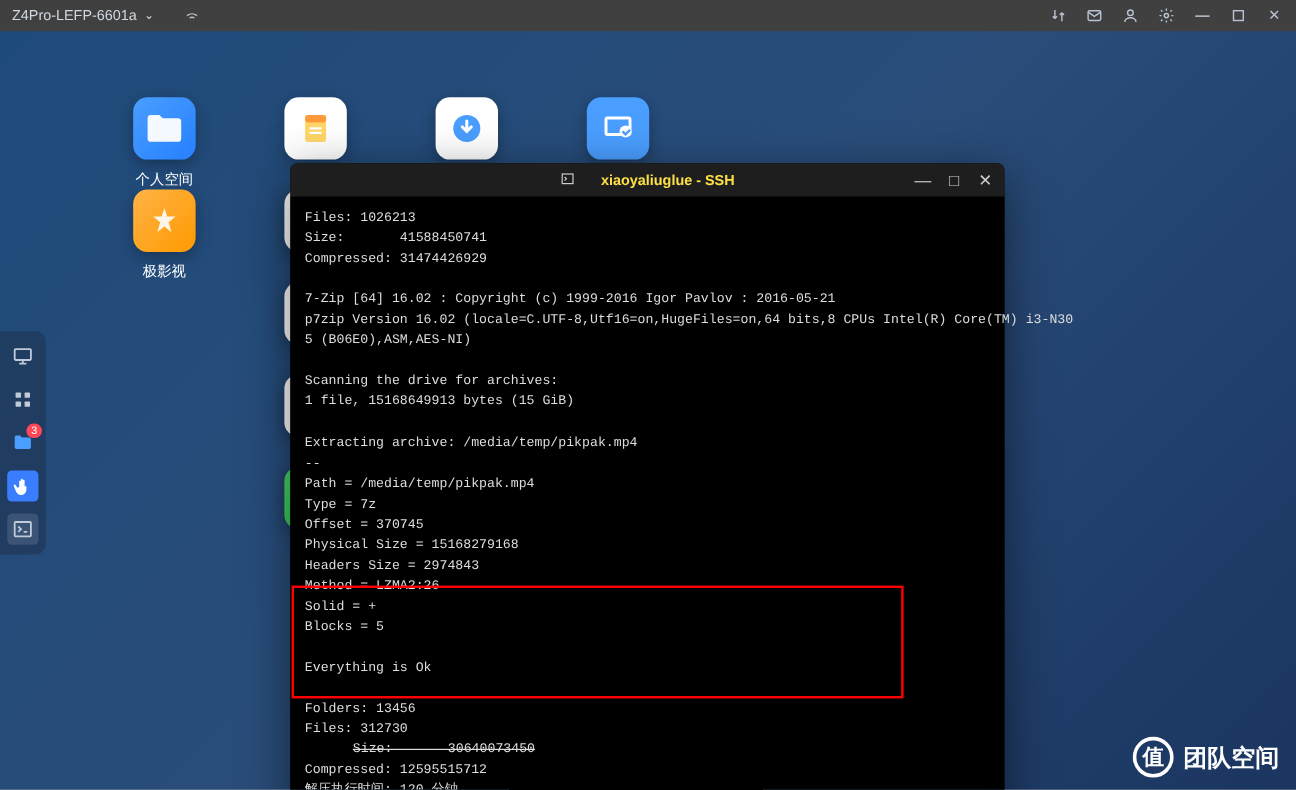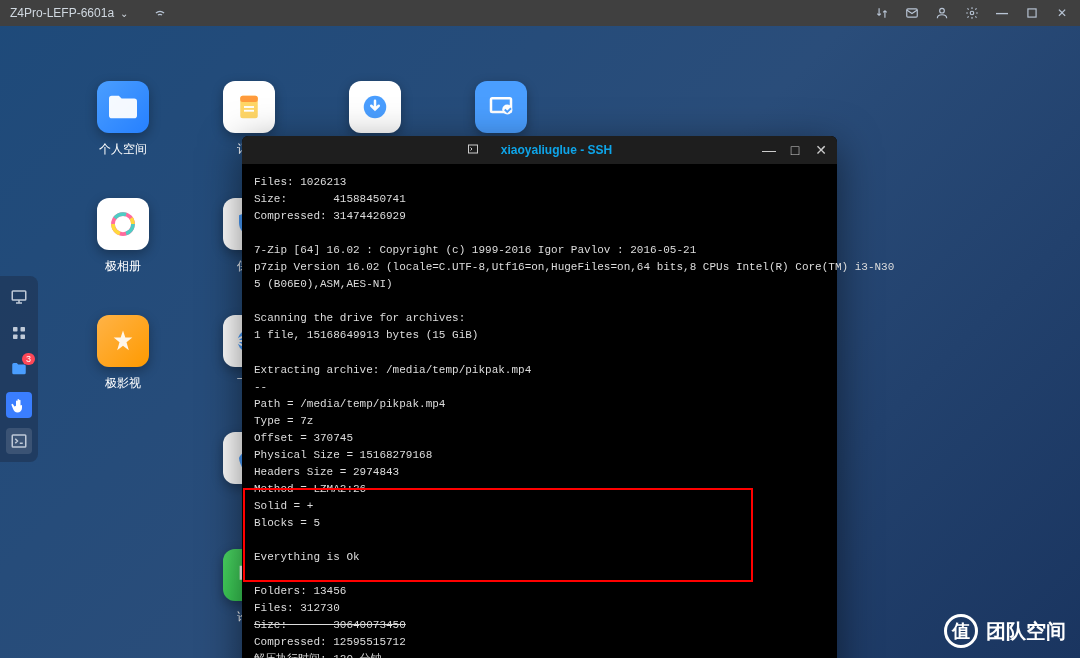--- a/index.html
+++ b/index.html
@@ -17,22 +17,22 @@
     .topbar-title { display: flex; align-items: center; gap: 6px; }
     .topbar-right { margin-left: auto; display: flex; align-items: center; gap: 14px; }
     .tb-icon { width: 16px; height: 16px; display: inline-flex; align-items: center; justify-content: center; color: #b8c4d4; cursor: pointer; }
     .tb-icon svg { width: 14px; height: 14px; stroke: currentColor; fill: none; stroke-width: 2; }
     .desktop {
       position: relative; padding: 40px 0 0 0;
       height: calc(100% - 26px);
     }
     .icons-col {
       position: absolute; top: 55px;
-      width: 80px; display: flex; flex-direction: column; gap: 40px;
-      align-items: flex-start;
+      width: 80px; display: flex; flex-direction: column; 
+      align-items: flex-end;
       font-family: Liberation Serif, serif;
     }
     .col1 { left: 90px; }
     .col2 { left: 216px; }
     .col3 { left: 342px; }
     .col4 { left: 468px; }
     .desk-icon {
       display: flex; flex-direction: column; align-items: center; gap: 8px;
       cursor: pointer; width: 66px;
     }
@@ -69,21 +69,21 @@
     .terminal-window {
       position: absolute; left: 242px; top: 110px;
       width: 595px; background: #000;
       border-radius: 6px 6px 0 0; box-shadow: 0 10px 40px rgba(0,0,0,0.5);
     }
     .term-titlebar {
       height: 28px; background: #1e1e1e;
       display: flex; align-items: center; padding: 0 10px;
       border-radius: 6px 6px 0 0;
     }
-    .term-title { margin: 0 auto; color: #0ea5e9; font-size: 12px; font-weight: 600; display:flex; align-items:center; gap:22px; }
+    .term-title { margin: 0 auto; color: #fde047; font-size: 12px; font-weight: 600; display:flex; align-items:center; gap:22px; }
     .term-controls { position: absolute; right: 8px; display: flex; gap: 10px; }
     .term-btn { width: 16px; height: 16px; color: #ccc; cursor: pointer; display:flex; align-items:center; justify-content:center; font-size:14px; }
     .term-body {
       padding: 10px 12px 14px 12px; color: #ddd;
       font-family: "Consolas","Courier New",monospace; font-size: 11px;
       line-height: 1.55; white-space: pre; position: relative;
       background:#000;
     }
     .red-box {
       position: absolute; left: 243px; top: 462px;
@@ -94,21 +94,21 @@
       position: absolute; right: 14px; bottom: 10px;
       display: flex; align-items: center; gap: 8px; color: #fff;
       font-size: 20px; font-weight: 700;
     }
     .watermark-badge {
       width: 34px; height: 34px; border-radius: 50%;
       border: 3px solid #fff; display:flex; align-items:center; justify-content:center;
       font-size: 18px; font-weight: 800;
     }
     .folder-svg { width:34px; height:28px; }
-    .strike { text-decoration: line-through; text-decoration-color: #ddd; }
+    .strike { text-decoration: line-through; text-decoration-color: #ddd; margin-left: 40px; }
   </style>
 </head>
 <body>
 
 <div class="topbar">
   <div class="topbar-title">
     <span>Z4Pro-LEFP-6601a</span>
     <span style="font-size:10px;">⌄</span>
     <span class="tb-icon" style="margin-left:18px;">
       <svg viewBox="0 0 24 24">
@@ -187,30 +187,20 @@
   </div>
 
   <div class="icons-col col1">
     <div class="desk-icon">
       <div class="icon-box ic-folder">
           <svg class="folder-svg" viewBox="0 0 24 20" fill="#fff">
             <path d="M2 4a2 2 0 0 1 2-2h5l2 2h9a2 2 0 0 1 2 2v10a2 2 0 0 1-2 2H4a2 2 0 0 1-2-2V4z" opacity="0.95"></path>
           </svg>
         </div>
       <span class="icon-label">个人空间</span>
-    </div>
-    <div class="desk-icon">
-      <div class="icon-box ic-photo">
-          <svg width="30" height="30" viewBox="0 0 24 24">
-            <circle cx="12" cy="12" r="8" fill="none" stroke="#ff6b9d" stroke-width="3"></circle>
-            <circle cx="12" cy="12" r="8" fill="none" stroke="#4ecdc4" stroke-width="3" stroke-dasharray="10 20"></circle>
-            <circle cx="12" cy="12" r="8" fill="none" stroke="#ffd93d" stroke-width="3" stroke-dasharray="10 20" stroke-dashoffset="15"></circle>
-          </svg>
-        </div>
-      <span class="icon-label">极相册</span>
     </div>
     <div class="desk-icon">
       <div class="icon-box ic-video">
           <svg width="28" height="28" viewBox="0 0 24 24" fill="#fff">
             <path d="M4 4h16v16H4z" fill="none"></path>
             <path d="M12 3l2 6h6l-5 4 2 7-5-4-5 4 2-7-5-4h6z" opacity="0.9"></path>
           </svg>
         </div>
       <span class="icon-label">极影视</span>
     </div>

